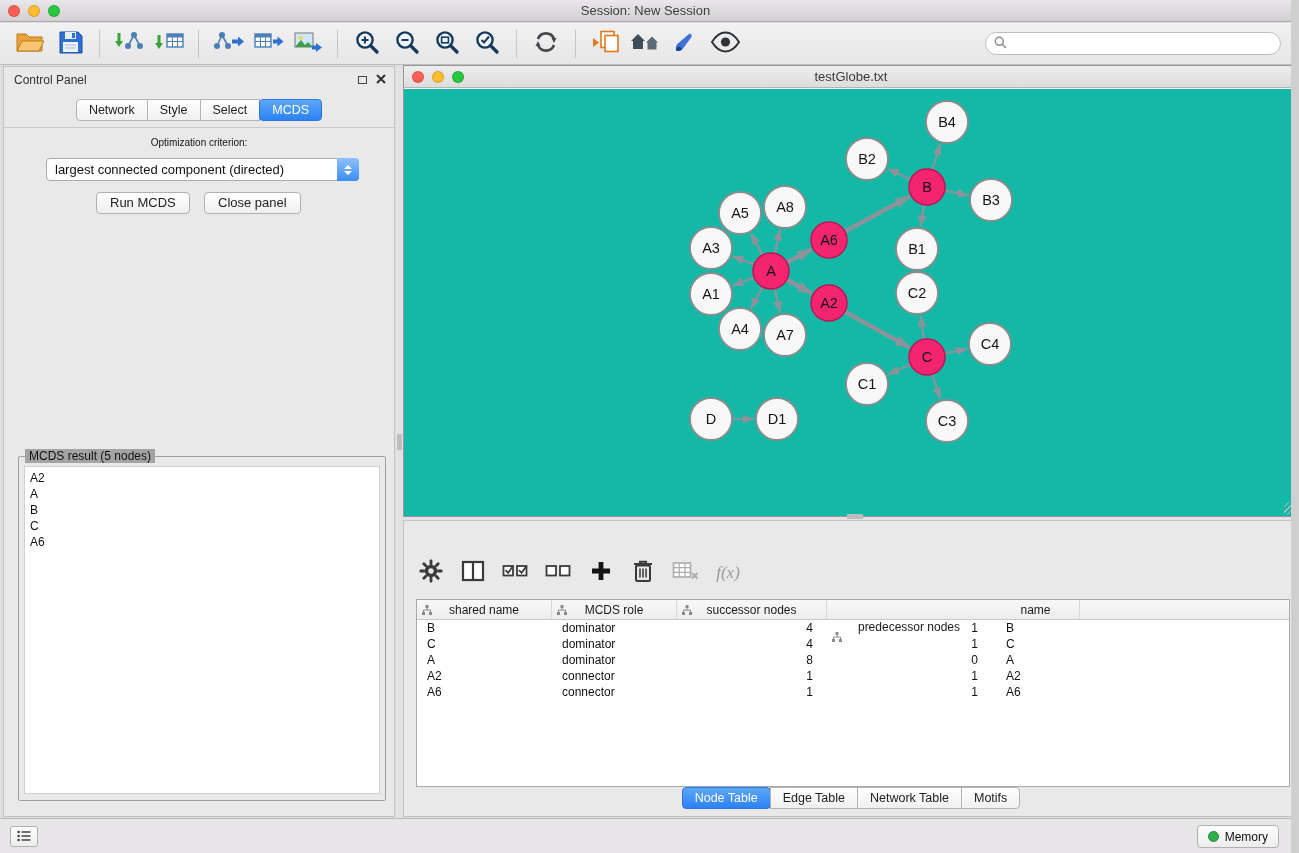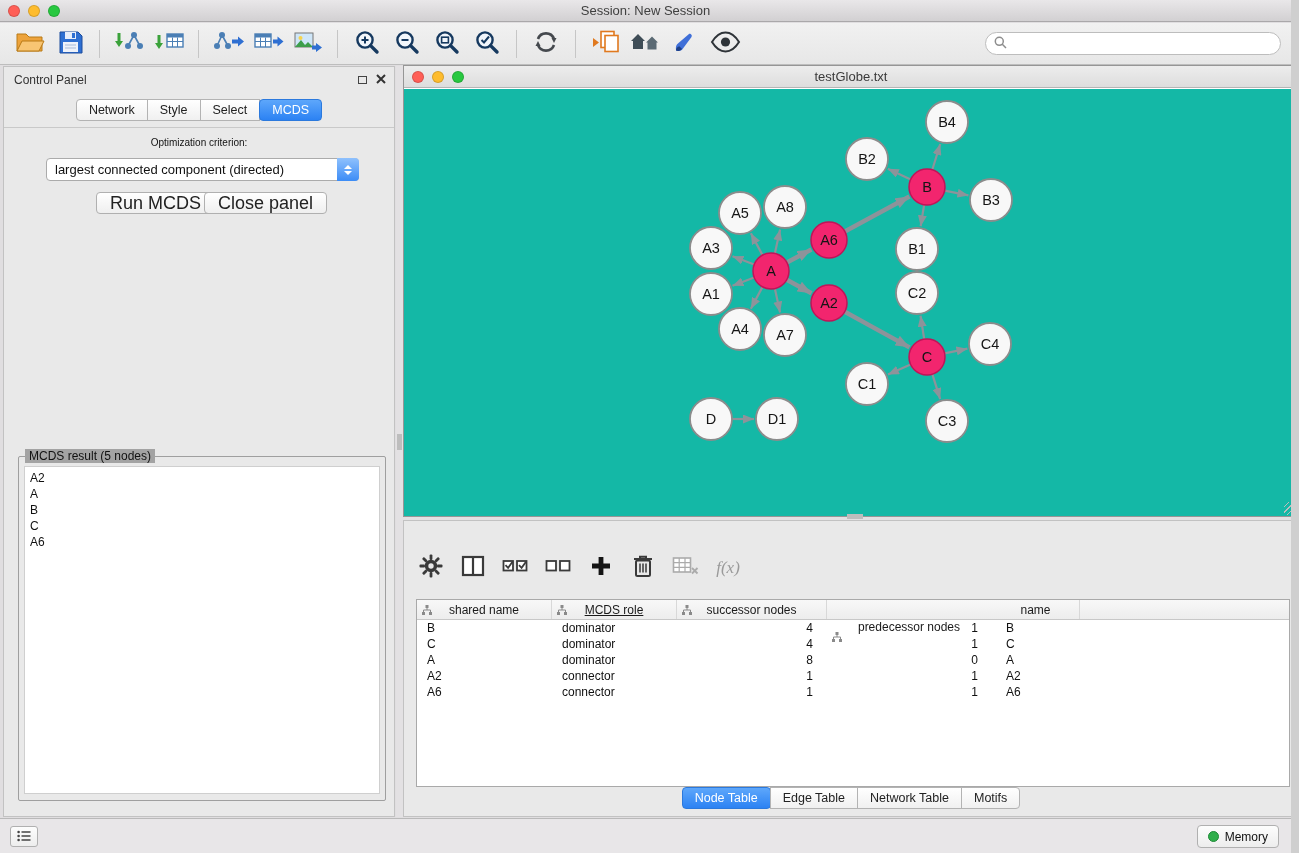--- a/index.html
+++ b/index.html
@@ -42,21 +42,21 @@
   .cp-tab.active, .tp-tab.active { background:linear-gradient(#5ea7fb,#2c82f3); border-color:#2b79dd; color:#fff; border-radius:4px; }
   .cp-divider { height:1px; background:#c9c9c9; margin-top:6px; }
   .opt-label { text-align:center; font-size:10px; color:#111; position:absolute; left:0; right:0; top:70px; }
   .dropdown { position:absolute; left:42px; top:91px; width:313px; height:23px; background:#fff;
     border:1px solid #ababab; border-radius:4px; font-size:13px; line-height:21px; padding-left:8px; color:#111; }
   .dropdown-cap { position:absolute; right:-1px; top:-1px; width:22px; height:23px; border-radius:0 4px 4px 0;
     background:linear-gradient(#8fc1fd,#3c8cf6); display:flex; flex-direction:column; align-items:center; justify-content:center; gap:2px; }
   .tri-up { width:0; height:0; border-left:4px solid transparent; border-right:4px solid transparent; border-bottom:4.5px solid #fff; }
   .tri-down { width:0; height:0; border-left:4px solid transparent; border-right:4px solid transparent; border-top:4.5px solid #fff; }
   .cp-btn { position:absolute; top:125px; height:22px; background:linear-gradient(#ffffff,#efefef);
-    border:1px solid #b0b0b0; border-radius:4px; font-size:18px; color:#222; padding:0 13px; line-height:20px; }
+    border:1px solid #b0b0b0; border-radius:4px; font-size:13px; color:#222; padding:0 13px; line-height:20px; }
   .result-box { position:absolute; left:14px; top:389px; width:368px; height:345px;
     border:1px solid #9f9f9f; border-radius:2px; }
   .result-legend { position:absolute; top:-8px; left:6px; background:#a3a3a3; padding:0 4px; font-size:12px; color:#111; }
   .result-list { position:absolute; left:5px; top:9px; right:5px; bottom:6px; background:#fff;
     border:1px solid #cfcfcf; font-size:12px; color:#111; padding:3px 5px; overflow:hidden; }
   .result-item { height:16px; line-height:16px; }
 
   
   .v-splitter { position:absolute; left:396px; top:66px; width:7px; height:751px; background:#e3e1e3; }
   .v-thumb { position:absolute; left:1px; top:368px; width:5px; height:16px; background:#bdbdbd; }
@@ -68,21 +68,21 @@
     background:#fff; border:1px solid #969696; }
   .nw-titlebar { height:22px; background:linear-gradient(#ededed,#dddddd); border-bottom:1px solid #b4b4b4;
     position:relative; text-align:center; font-size:13px; line-height:22px; color:#3a3a3a; }
   .nw-canvas { position:absolute; left:0; top:23px; right:0; bottom:0; background:#14b8a6; }
   .nw-canvas svg { display:block; }
   .grip { position:absolute; right:1px; bottom:1px; width:13px; height:13px;
     background:repeating-linear-gradient(135deg, transparent 0 3px, #bdbdbd 3px 4px); }
 
   
   .table-panel { position:absolute; left:403px; top:520px; width:896px; height:297px; background:#e9e9e9; border:1px solid #c2c2c2; }
-  .tp-toolbar { position:absolute; left:14px; top:32px; height:40px; display:flex; align-items:flex-start; gap:16px; }
+  .tp-toolbar { position:absolute; left:14px; top:32px; height:40px; display:flex; align-items:center; gap:16px; }
   .tp-tool { display:flex; align-items:center; justify-content:center; min-width:26px; height:30px; }
   .fx-label { font-family:"Liberation Serif", serif; font-style:italic; font-size:17px; color:#9a9a9a; }
   .tp-table { position:absolute; left:12px; right:8px; top:78px; height:188px; background:#fff; border:1px solid #a9a9a9; overflow:hidden; }
   .thead { display:flex; height:20px; background:linear-gradient(#f8f8f8,#ededed); border-bottom:1px solid #c8c8c8; }
   .th { position:relative; border-right:1px solid #d8d8d8; display:flex; align-items:center; justify-content:center;
     font-size:12px; color:#1a1a1a; }
   .th .th-icon { position:absolute; left:5px; top:5px; }
   .th.filler { flex:1; border-right:none; }
   .tr { display:flex; height:16px; line-height:16px; font-size:12px; color:#111; }
   .td { overflow:hidden; white-space:nowrap; }
@@ -495,21 +495,21 @@
       <div class="thead" id="table-head">
           <div class="th" style="width: 135px;">
             <svg class="th-icon" width="10" height="10" viewBox="0 0 10 10">
               <rect x="3.5" y="0" width="3" height="3" fill="#8a8a8a"></rect>
               <rect x="0" y="7" width="3" height="3" fill="#8a8a8a"></rect>
               <rect x="7" y="7" width="3" height="3" fill="#8a8a8a"></rect>
               <path d="M5 3v2M5 5H1.5v2M5 5h3.5v2" stroke="#8a8a8a" fill="none"></path>
             </svg>
             <span>shared name</span>
           </div>
-          <div class="th" style="width: 125px; text-decoration: underline;">
+          <div class="th" style="width: 125px;">
             <svg class="th-icon" width="10" height="10" viewBox="0 0 10 10">
               <rect x="3.5" y="0" width="3" height="3" fill="#8a8a8a"></rect>
               <rect x="0" y="7" width="3" height="3" fill="#8a8a8a"></rect>
               <rect x="7" y="7" width="3" height="3" fill="#8a8a8a"></rect>
               <path d="M5 3v2M5 5H1.5v2M5 5h3.5v2" stroke="#8a8a8a" fill="none"></path>
             </svg>
             <span>MCDS role</span>
           </div>
           <div class="th" style="width: 150px;">
             <svg class="th-icon" width="10" height="10" viewBox="0 0 10 10">

